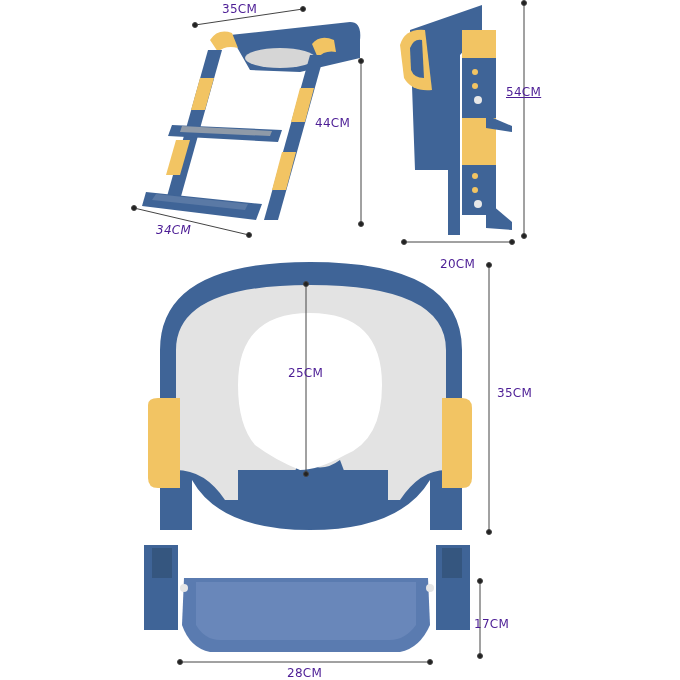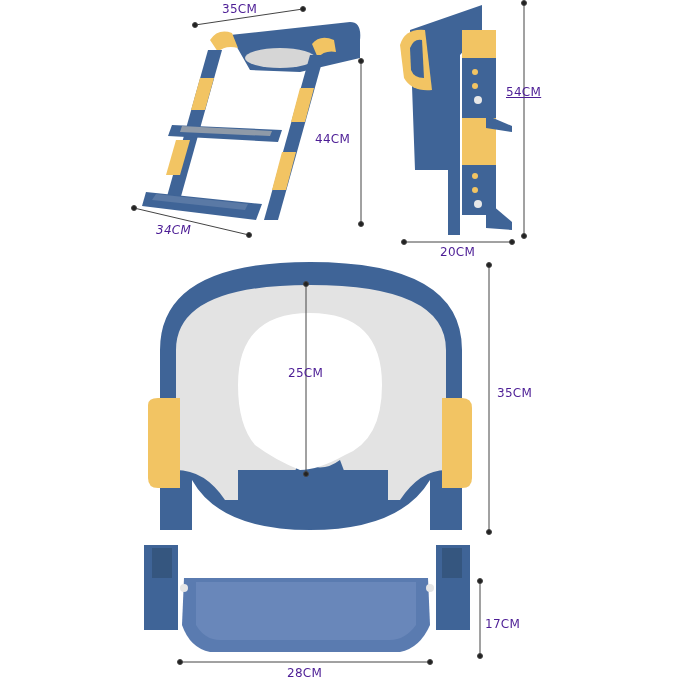--- a/index.html
+++ b/index.html
@@ -103,20 +103,20 @@
     <line x1="480" y1="581" x2="480" y2="656"></line>
       <circle cx="480" cy="581" r="2.5"></circle>
       <circle cx="480" cy="656" r="2.5"></circle>
     <line x1="180" y1="662" x2="430" y2="662"></line>
       <circle cx="180" cy="662" r="2.5"></circle>
       <circle cx="430" cy="662" r="2.5"></circle>
   </g>
 </svg>
 
 <div class="label" style="left:222px; top:2px;">35CM</div>
-<div class="label" style="left:315px; top:132px;">44CM</div>
+<div class="label" style="left:315px; top:116px;">44CM</div>
 <div class="label" style="left:156px; top:223px;font-style:italic;">34CM</div>
 <div class="label" style="left:506px; top:85px;text-decoration:underline;">54CM</div>
-<div class="label" style="left:440px; top:245px;">20CM</div>
+<div class="label" style="left:440px; top:257px;">20CM</div>
 <div class="label" style="left:288px; top:366px;">25CM</div>
 <div class="label" style="left:497px; top:386px;">35CM</div>
-<div class="label" style="left:485px; top:617px;">17CM</div>
+<div class="label" style="left:474px; top:617px;">17CM</div>
 <div class="label" style="left:287px; top:666px;">28CM</div>
 
 </body></html>

